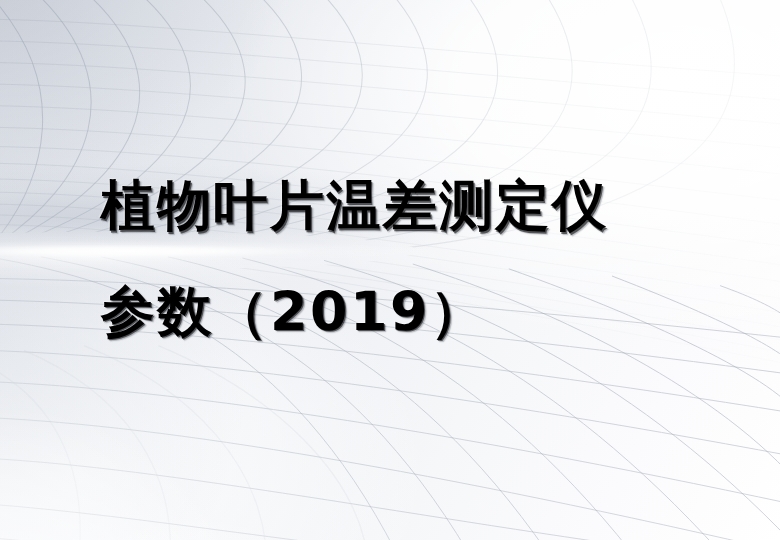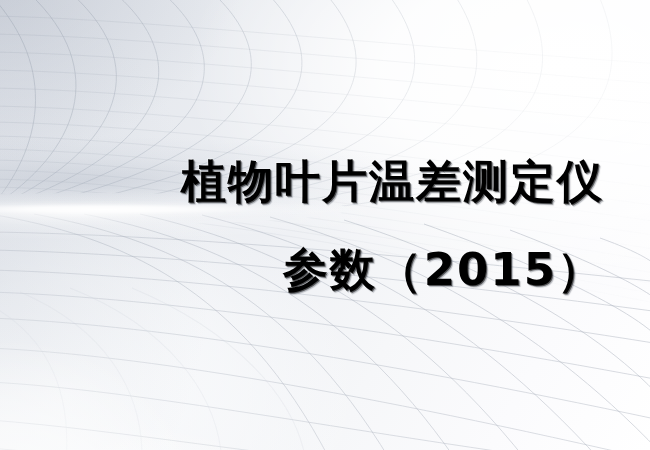--- a/index.html
+++ b/index.html
@@ -67,23 +67,22 @@
   #bg-mesh {
     position: absolute;
     inset: 0;
   }
   #bg-mesh svg { display: block; width: 650px; height: 450px; }
 
   
   #title-block {
     position: absolute;
     left: 84px;
-    top: 138px;
+    top: 128px;
     width: 520px;
-    text-align: right;
   }
   .title-line {
     color: #000000;
     font-family: "DejaVu Sans", "Liberation Sans", sans-serif;
     font-weight: bold;
     font-size: 45px;
     line-height: 88px;
     letter-spacing: 2px;
     white-space: nowrap;
     text-shadow:
@@ -211,16 +210,16 @@
         </g>
       </g>
     </svg>
   </div>
 
   <div class="bg-layer" id="bg-fold"></div>
   <div class="bg-layer" id="bg-streak"></div>
 
   <div id="title-block">
     <div class="title-line">植物叶片温差测定仪</div>
-    <div class="title-line">参数（2015）</div>
+    <div class="title-line">参数（2019）</div>
   </div>
 
 </div>
 
 </body></html>

